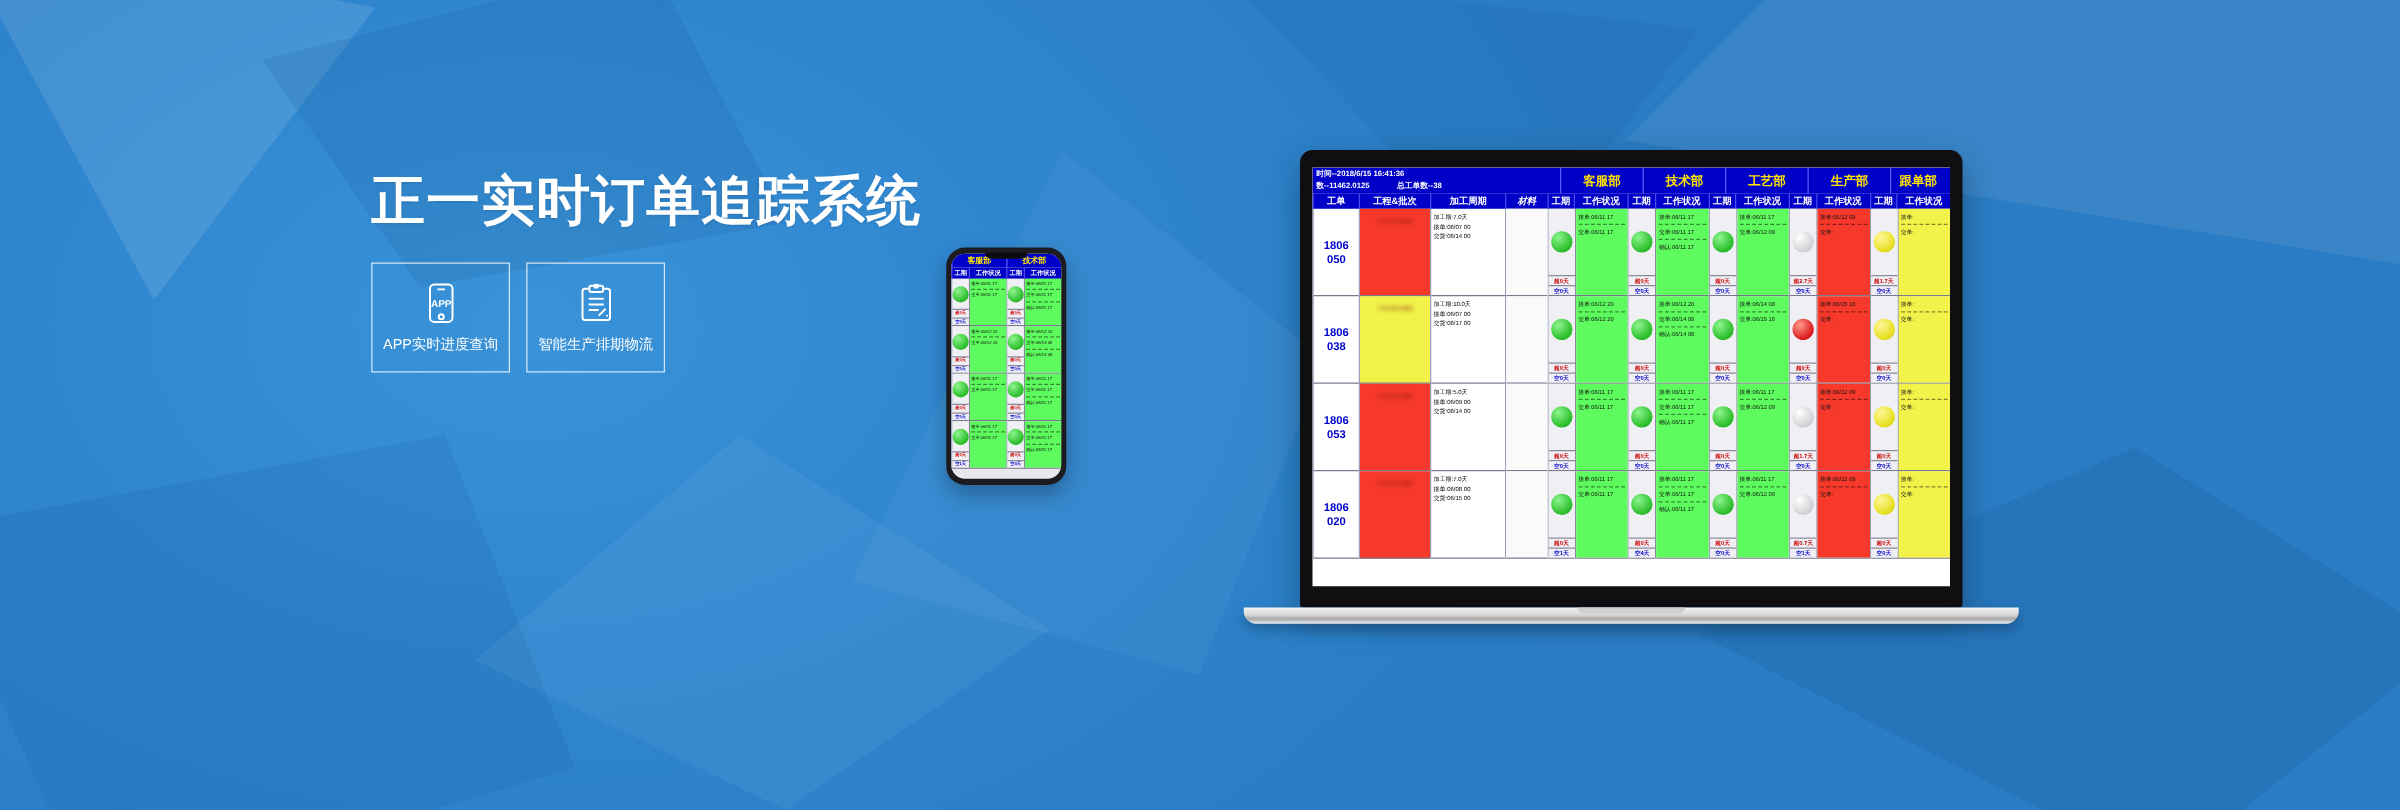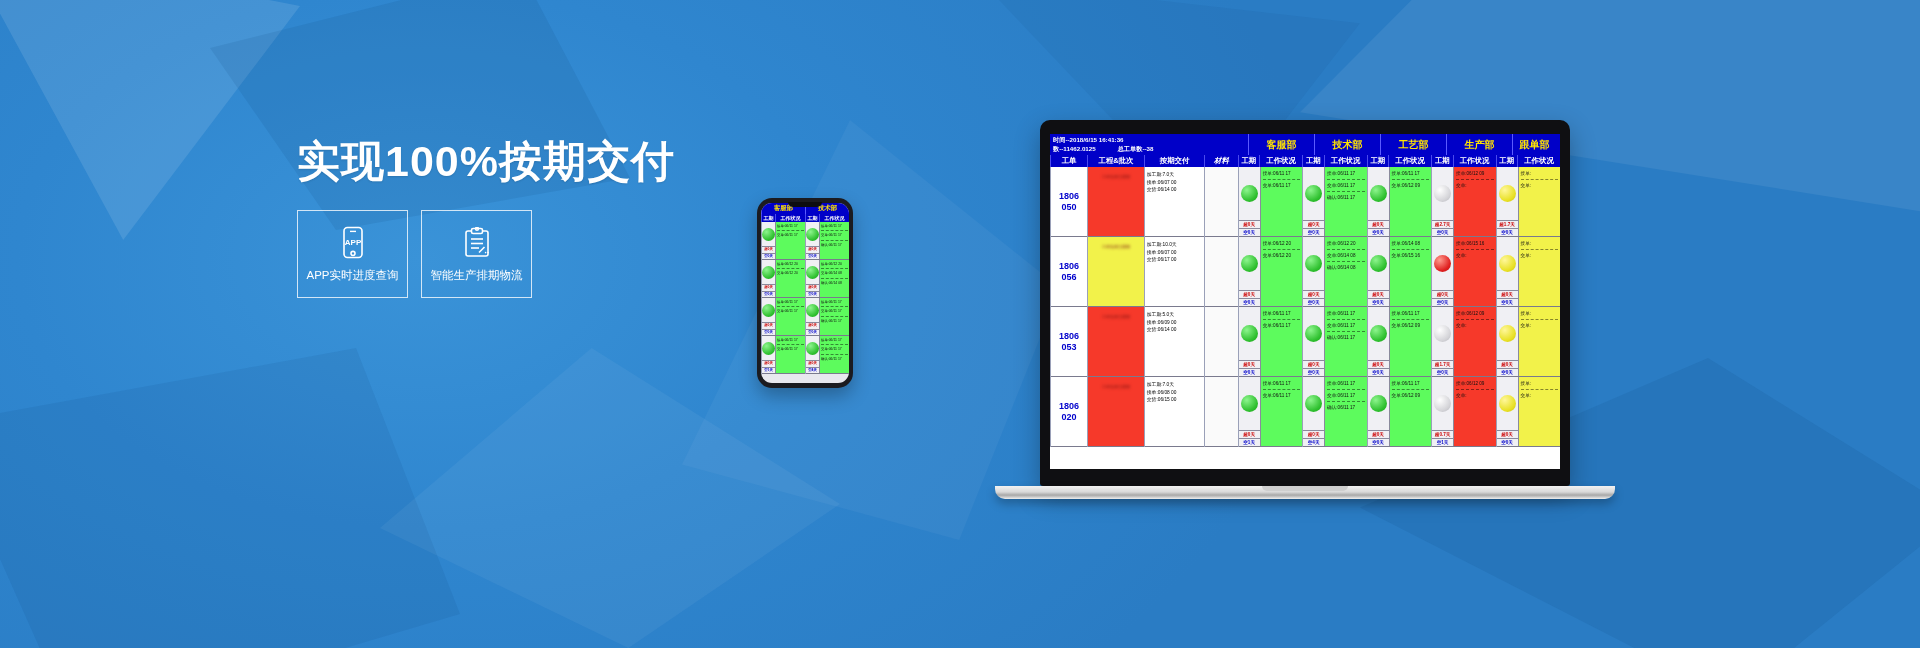--- a/index.html
+++ b/index.html
@@ -149,21 +149,21 @@
   <div class="poly a"></div>
   <div class="poly b"></div>
   <div class="poly c"></div>
   <div class="poly d"></div>
   <div class="poly e"></div>
   <div class="poly f"></div>
   <div class="poly g"></div>
   <div class="poly h"></div>
 
   <div id="copy">
-    <div class="headline">实现100%按期交付</div>
+    <div class="headline">正一实时订单追踪系统</div>
 
     <div class="features">
 
 
       <div class="feature">
         <span class="ficon">
           <svg width="24" height="33" viewBox="0 0 24 33" fill="none" stroke="#ffffff" stroke-width="1.6">
             <rect x="3" y="1.5" width="18" height="30" rx="3.4"></rect>
             <line x1="9" y1="5.4" x2="15" y2="5.4" stroke-width="1.4"></line>
             <circle cx="12" cy="27.4" r="2"></circle>
@@ -340,21 +340,21 @@
               <div class="dept" style="width: 66px;">技术部</div>
               <div class="dept" style="width: 66px;">工艺部</div>
               <div class="dept" style="width: 66px;">生产部</div>
               <div class="dept" style="width: 44px;">跟单部</div>
             </div>
         </div>
 
         <div class="sub" id="sub-header">
             <div style="width: 38px;">工单</div>
             <div style="width: 58px;">工程&amp;批次</div>
-            <div style="width: 62px;">按期交付</div>
+            <div style="width: 62px;">加工周期</div>
             <div style="width: 34px; font-style: italic;">材料</div>
             <div style="width: 22px;">工期</div>
             <div style="width: 44px;">工作状况</div>
             <div style="width: 22px;">工期</div>
             <div style="width: 44px;">工作状况</div>
             <div style="width: 22px;">工期</div>
             <div style="width: 44px;">工作状况</div>
             <div style="width: 22px;">工期</div>
             <div style="width: 44px;">工作状况</div>
             <div style="width: 22px;">工期</div>
@@ -362,21 +362,21 @@
           </div>
 
         <div class="grid" id="erp-grid">
             <div class="col " style="width: 38px;">
               <div class="cell wo" style="height: 70px;">
                 <span>1806</span>
                 <span>050</span>
               </div>
               <div class="cell wo" style="height: 70px;">
                 <span>1806</span>
-                <span>056</span>
+                <span>038</span>
               </div>
               <div class="cell wo" style="height: 70px;">
                 <span>1806</span>
                 <span>053</span>
               </div>
               <div class="cell wo" style="height: 70px;">
                 <span>1806</span>
                 <span>020</span>
               </div>
             </div>

